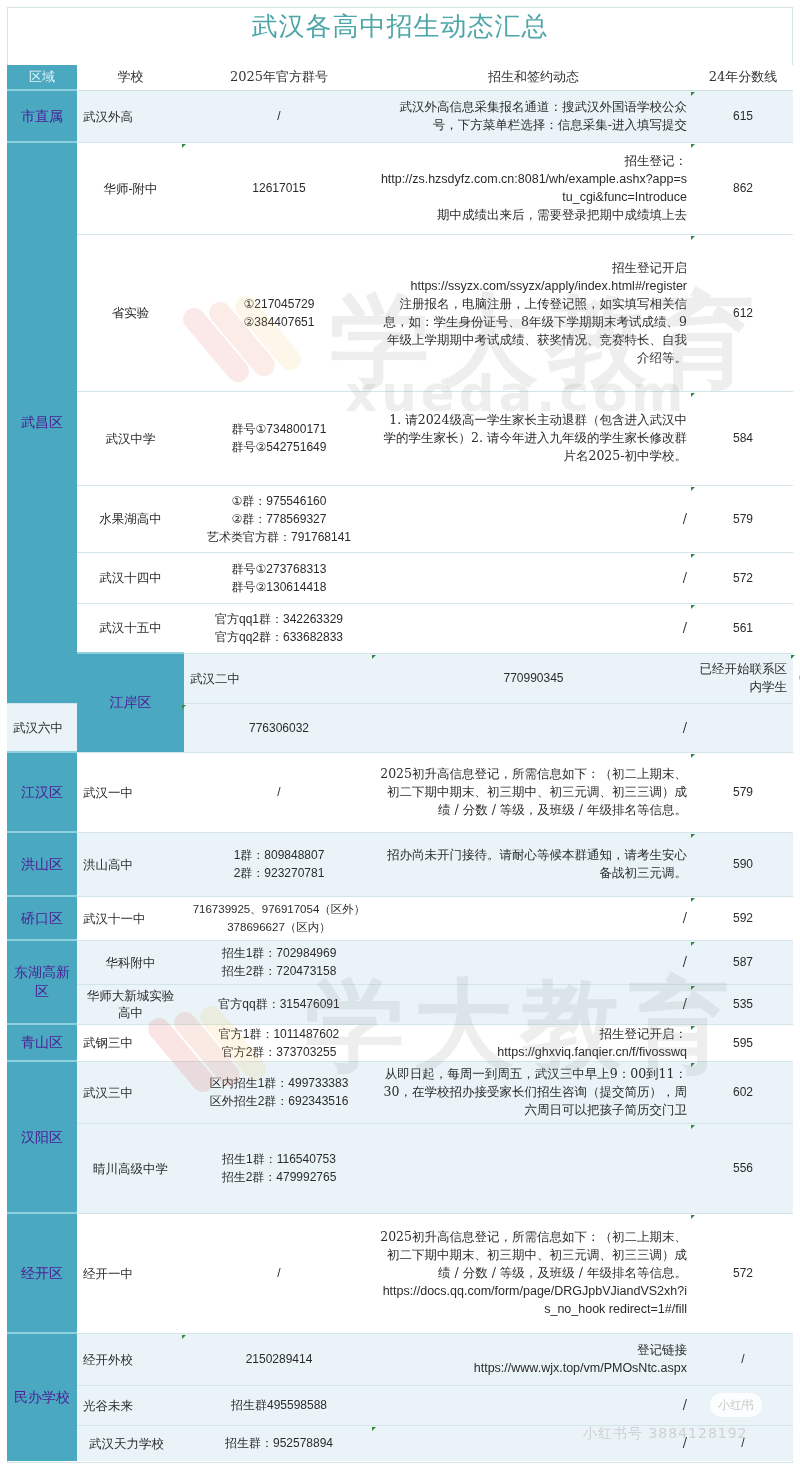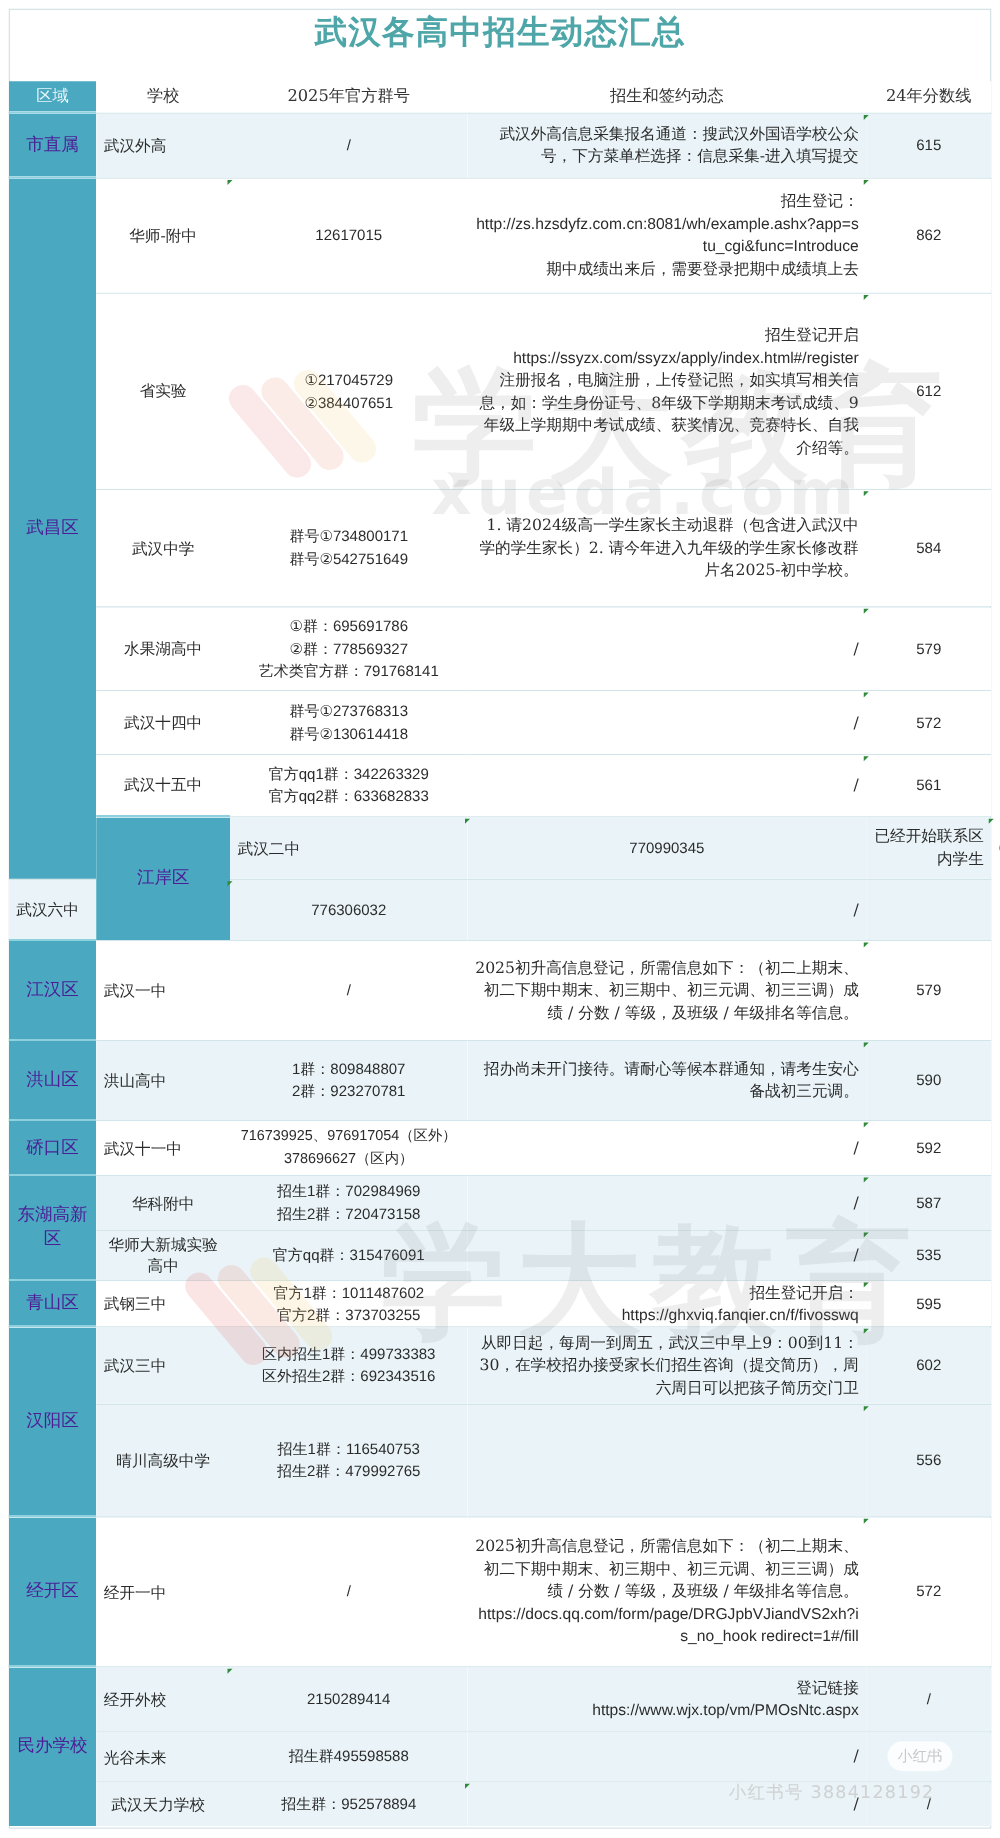--- a/index.html
+++ b/index.html
@@ -1,21 +1,21 @@
 <!DOCTYPE html>
 <html><head>
 <meta charset="utf-8">
 <style>
   html, body { margin: 0; padding: 0; background: #ffffff; }
   body { width: 800px; height: 1470px; position: relative; overflow: hidden;
          font-family: "DejaVu Serif", "Liberation Serif", serif; color: #2b2b2b; }
   .sheet { position: absolute; left: 7px; top: 7px; width: 786px; height: 1456px;
            border: 1px solid #d7e4e6; box-sizing: border-box; background: #fff; }
   .title-block { position: absolute; left: 7px; top: 7px; width: 786px; height: 58px; text-align: center; }
-  .title { font-size: 26px; color: #4fa6a8; letter-spacing: 1px; line-height: 34px; margin-top: 2px; font-weight: bold; }
+  .title { font-size: 26px; color: #4fa6a8; letter-spacing: 1px; line-height: 34px; margin-top: 2px; font-weight: normal; }
   .subtitle { font-size: 16px; color: #4fa6a8; line-height: 20px; }
   table.grid { position: absolute; left: 7px; top: 65px; width: 786px; border-collapse: collapse; table-layout: fixed; font-size: 12.5px; padding-left: 31px; }
   table.grid td, table.grid th { padding: 0 6px; vertical-align: middle; box-sizing: border-box; position: relative; }
   .hdr th { height: 25px; font-weight: normal; background: #ffffff; font-size: 13px; color: #333; border-bottom: 1px solid #cfe3e6; }
   .hdr th.region-h { background: #4aa8c0; color: #e9f6f9; }
   td.region { background: #4aa8c0; color: #4c1d95; text-align: center; font-size: 14px; border-top: 2px solid #8fd0de; line-height: 19px; }
   td.school { text-align: left; padding-left: 20px; line-height: 17px; }
   td.school.center { text-align: center; padding-left: 6px; }
   td.groups { text-align: center; line-height: 18px; font-family: "Liberation Sans", "DejaVu Sans", sans-serif; font-size: 12px; }
   td.news { text-align: right; line-height: 18px; padding-left: 8px; padding-right: 20px; word-break: break-all; margin-left: 28px; }
@@ -107,21 +107,21 @@
       <span class="line">群号②542751649</span>
     </td>
     <td class="news">
           <span class="line">1. 请2024级高一学生家长主动退群（包含进入武汉中学的学生家长）2. 请今年进入九年级的学生家长修改群片名2025-初中学校。</span>
         </td>
     <td class="score mark">584</td>
   </tr>
   <tr class="data white" style="height:67px">
     <td class="school center">水果湖高中</td>
     <td class="groups">
-      <span class="line">①群：695691786</span>
+      <span class="line">①群：975546160</span>
       <span class="line">②群：778569327</span>
       <span class="line">艺术类官方群：791768141</span>
     </td>
     <td class="news">
           <span class="line">/</span>
         </td>
     <td class="score mark">579</td>
   </tr>
   <tr class="data white" style="height:51px">
     <td class="school center">武汉十四中</td>

